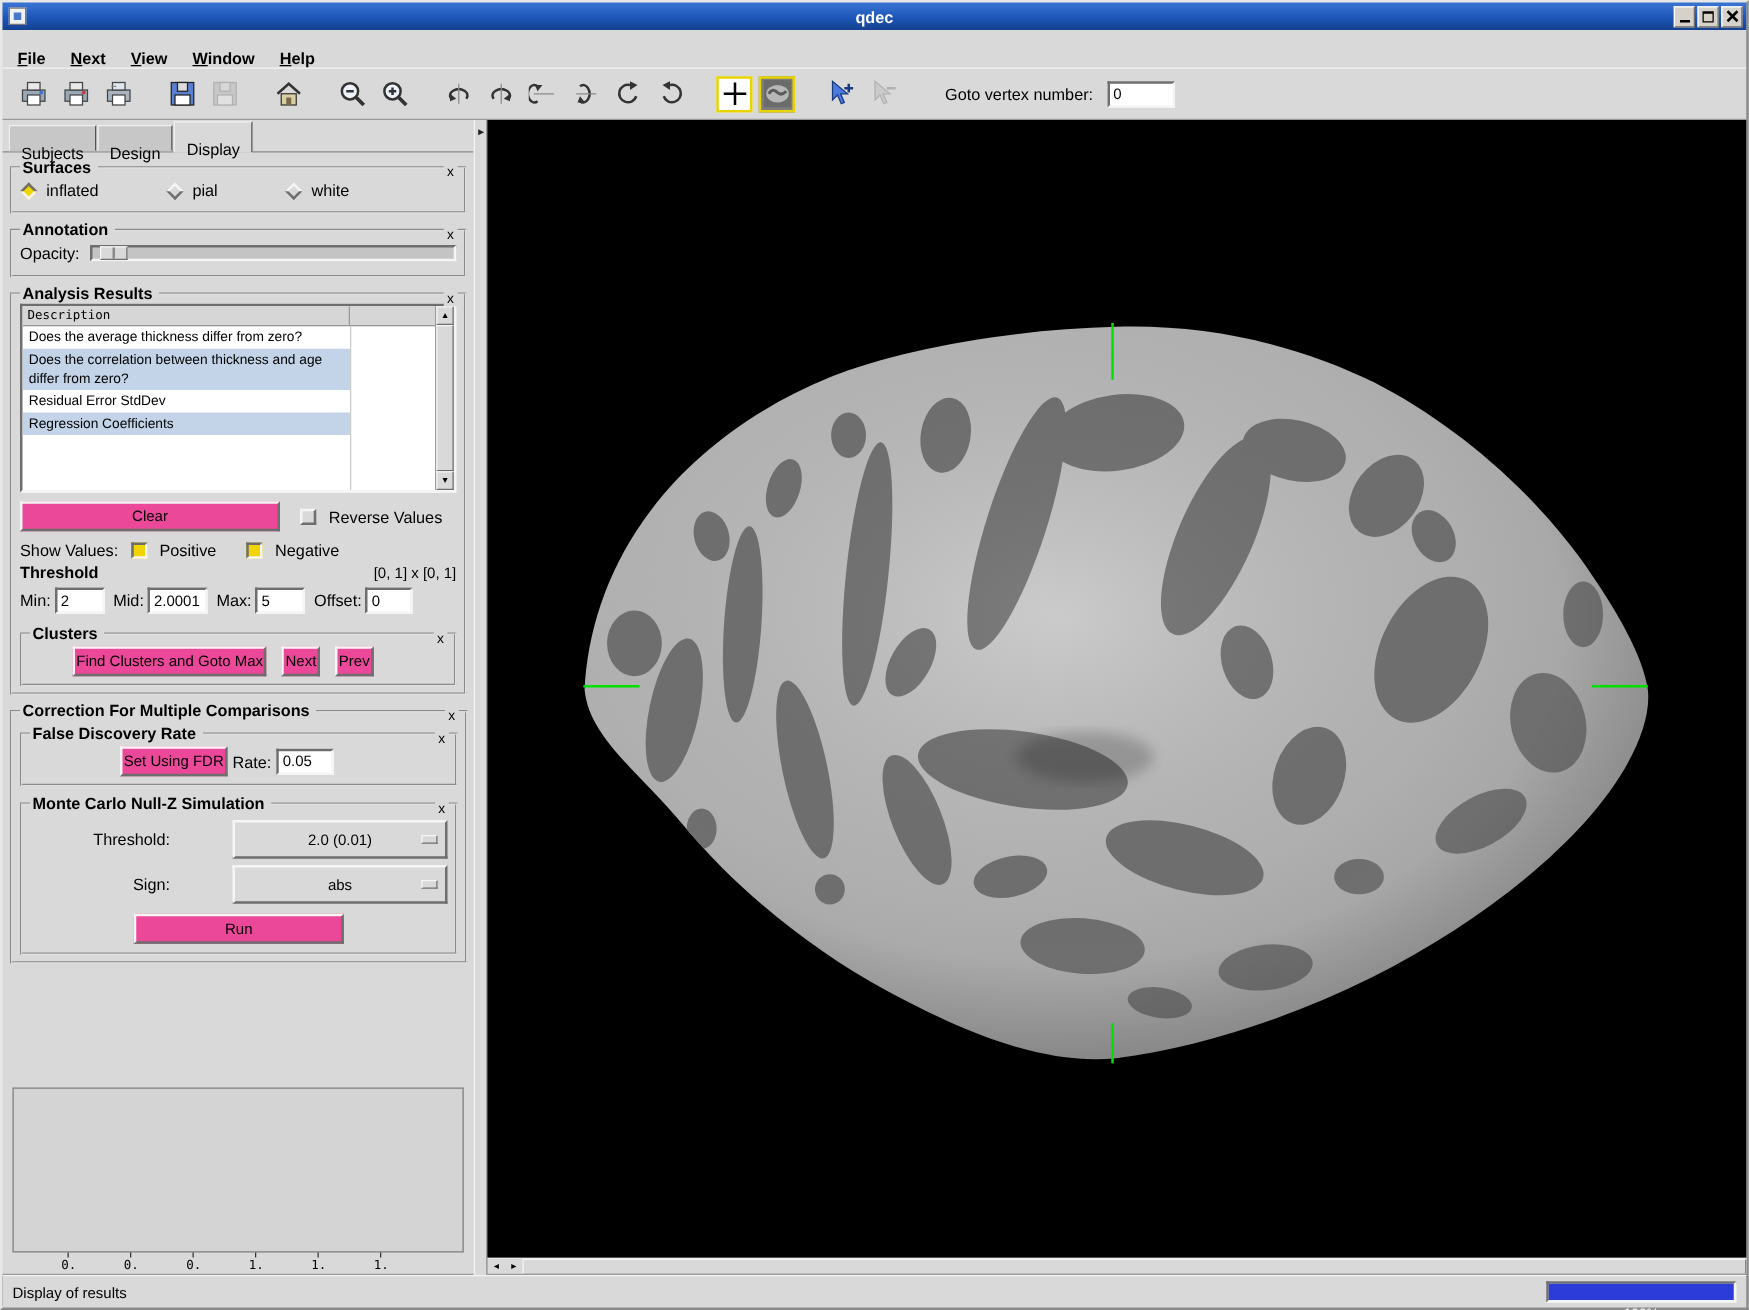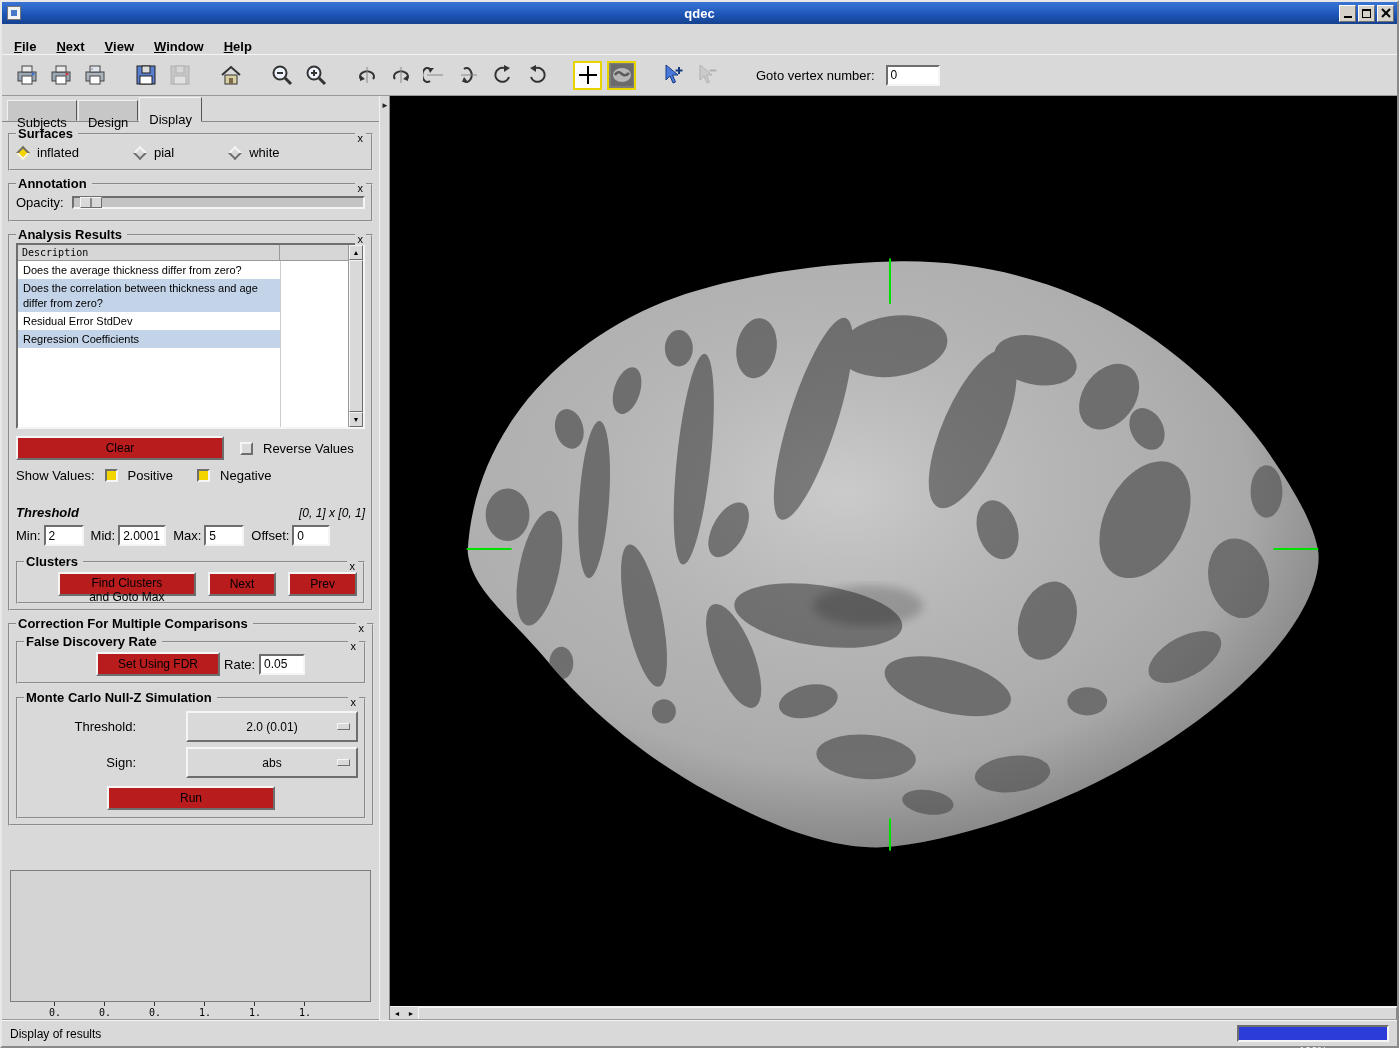--- a/index.html
+++ b/index.html
@@ -30,22 +30,22 @@
   .toolbar { height:42px; display:flex; align-items:center; padding:0 10px; gap:5px;
              border-top:1px solid #f4f4f4; border-bottom:1px solid #9a9a9a; flex:0 0 auto; }
   .tool-btn { width:29px; height:29px; display:flex; align-items:center; justify-content:center; background:#d9d9d9; border:1px solid transparent; }
   .tool-btn.selected { border:2px solid #e8d400; background:#fdfdfd; }
   .tool-btn.selected.dark { background:#7d7d7d; }
   .tgap { width:12px; }
   .goto-label { margin-left:30px; font-size:13px; }
   .goto-entry { width:54px; height:22px; margin-left:6px; }
   .entry { border:2px solid; border-color:#6e6e6e #f5f5f5 #f5f5f5 #6e6e6e; background:#fff;
            font-family:"Liberation Sans","DejaVu Sans",sans-serif; font-size:12px; padding:1px 3px; height:21px; }
-  .btn { border:2px solid; border-color:#f5f5f5 #6e6e6e #6e6e6e #f5f5f5; background:#b91c1c;
-         font-family:"Liberation Sans","DejaVu Sans",sans-serif; font-size:12px; padding:2px 20px; height:24px; cursor:default; }
+  .btn { border:2px solid; border-color:#f5f5f5 #6e6e6e #6e6e6e #f5f5f5; background:#ec4899;
+         font-family:"Liberation Sans","DejaVu Sans",sans-serif; font-size:12px; padding:2px 1px; height:24px; cursor:default; }
 
   
   .main { flex:1 1 auto; display:flex; min-height:0; }
   .left-col { width:377px; display:flex; flex-direction:column; flex:0 0 auto; }
   .gutter { width:11px; flex:0 0 auto; background:#d9d9d9; border-left:1px solid #f2f2f2; border-right:1px solid #8a8a8a; position:relative; }
   .gutter .pane-arrow { position:absolute; top:6px; left:1px; font-size:8px; line-height:8px; color:#222; }
   .view-col { flex:1 1 auto; display:flex; flex-direction:column; min-width:0; }
   .canvas { flex:1 1 auto; background:#000; position:relative; }
   .canvas svg { position:absolute; inset:0; width:100%; height:100%; }
   .hscroll { height:14px; background:#d9d9d9; border-top:1px solid #f2f2f2; display:flex; align-items:stretch; }
@@ -74,21 +74,21 @@
   .radio-label { font-size:13px; }
 
   
   .opacity-row { display:flex; align-items:center; gap:8px; padding:3px 0 5px 0; }
   .slider-trough { flex:1; height:13px; background:#c4c4c4; border:2px solid; border-color:#6e6e6e #f5f5f5 #f5f5f5 #6e6e6e; position:relative; }
   .slider-handle { position:absolute; left:6px; top:-1px; width:22px; height:11px; background:#d9d9d9;
                    border:1px solid; border-color:#f5f5f5 #6e6e6e #6e6e6e #f5f5f5; }
   .slider-handle::after { content:""; position:absolute; left:9px; top:0; bottom:0; width:2px; background:#8a8a8a; }
 
   
-  .listbox { height:186px; background:#fff; border:2px solid; border-color:#6e6e6e #f5f5f5 #f5f5f5 #6e6e6e; display:flex; }
+  .listbox { height:151px; background:#fff; border:2px solid; border-color:#6e6e6e #f5f5f5 #f5f5f5 #6e6e6e; display:flex; }
   .list-main { flex:1; position:relative; overflow:hidden; }
   .list-header { display:flex; height:16px; background:#d6d6d6; border-bottom:1px solid #999; }
   .list-header .hcell1 { width:262px; border-right:1px solid #999; font-family:"DejaVu Sans Mono",monospace; font-size:10px; padding:2px 4px 0 4px; }
   .list-header .hcell2 { flex:1; }
   .col-divider { position:absolute; top:16px; bottom:0; left:262px; width:1px; background:#ccc; }
   .list-row { width:262px; font-size:11px; line-height:1.3; padding:2px 5px; }
   .list-row.sel { background:#c3d3e8; }
   .vscroll { width:15px; background:#c9c9c9; border-left:1px solid #999; display:flex; flex-direction:column; }
   .vs-arrow { height:15px; display:flex; align-items:center; justify-content:center; font-size:7px;
               border:1px solid; border-color:#f5f5f5 #6e6e6e #6e6e6e #f5f5f5; background:#d9d9d9; }
@@ -98,21 +98,21 @@
   .clear-btn { width:208px; }
   .cb { width:13px; height:13px; flex:0 0 auto; }
   .cb.off { background:#d9d9d9; border:2px solid; border-color:#f5f5f5 #6e6e6e #6e6e6e #f5f5f5; }
   .cb.on  { background:#f2d400; border:2px solid; border-color:#6e6e6e #f5f5f5 #f5f5f5 #6e6e6e; }
   .clear-row .cb { margin-left:16px; }
   .clear-row .cb-label { margin-left:10px; font-size:13px; }
 
   .showvals-row { display:flex; align-items:center; margin-top:8px; gap:10px; }
   .showvals-row .lbl { font-size:13px; }
 
-  .thr-header { display:flex; align-items:center; justify-content:space-between; margin-top:22px;font-style:italic; }
+  .thr-header { display:flex; align-items:center; justify-content:space-between; margin-top:2px; }
   .thr-title { font-weight:bold; font-size:13px; }
   .thr-range { font-size:12px; }
   .thr-fields { display:flex; align-items:center; gap:3px; margin-top:5px; }
   .thr-fields label { font-size:13px; margin-left:4px; }
   .w40 { width:40px; } .w48 { width:48px; } .w38 { width:38px; }
 
   .clusters-row { display:flex; align-items:center; gap:12px; margin:2px 0 1px 34px; }
 
   .fdr-row { display:flex; align-items:center; gap:4px; margin:2px 0 1px 72px; }
   .mc-row { display:flex; align-items:center; margin:5px 0; }

